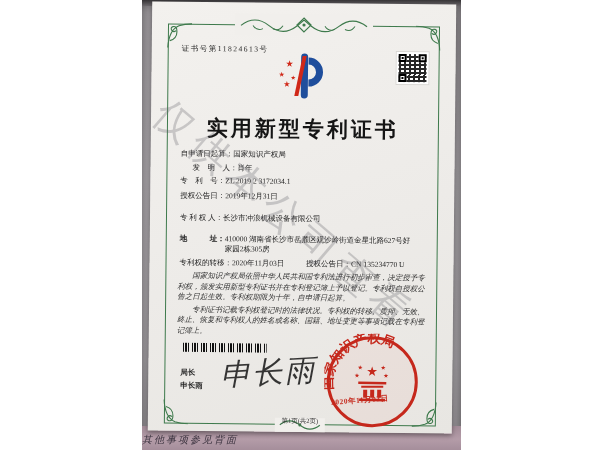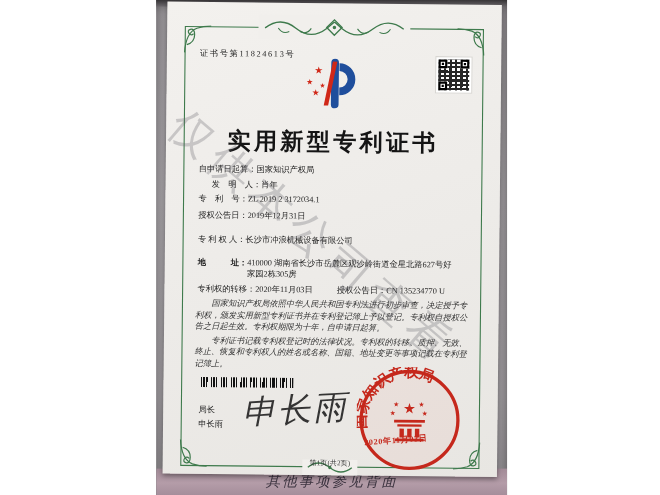--- a/index.html
+++ b/index.html
@@ -11,22 +11,22 @@
   .photo{position:absolute;left:142px;top:0;width:319px;height:450px;
          background:linear-gradient(180deg,#9b979b 0%,#aaa6aa 40%,#a5a1a5 80%,#938f93 100%);
          box-shadow:inset 0 10px 12px -8px rgba(0,0,0,.6),
                     inset -9px 0 10px -6px rgba(0,0,0,.28),
                     inset 9px 0 10px -6px rgba(0,0,0,.22);
          overflow:hidden;}
   .top-shadow{position:absolute;left:0;top:0;width:100%;height:6px;
               background:linear-gradient(180deg,#2e2c2e,#6a666a);opacity:.8;}
   .desk{position:absolute;left:0;bottom:0;width:100%;height:24px;
         background:linear-gradient(180deg,#a28b97 0%,#b49ca8 55%,#a58e9b 100%);}
-  .back-note{position:absolute;left:0;bottom:3px;width:100%;text-align:center;
-             font-size:13px;letter-spacing:2px;color:#3c3440;font-style:italic;}
+  .back-note{position:absolute;left:0;bottom:3px;width:100%;text-align:left;
+             font-size:10px;letter-spacing:2px;color:#3c3440;font-style:italic;}
 
   
   .paper{position:absolute;left:8px;top:3px;width:304px;height:429px;
          background:linear-gradient(160deg,#f3f1ee 0%,#edebe8 55%,#e8e6e2 100%);
          transform:rotate(.6deg);box-shadow:0 2px 5px rgba(0,0,0,.4);}
   .frame{position:absolute;left:16px;right:16px;top:22px;bottom:7px;
          border:1px solid #3e7a4c;}
   .orn{position:absolute;color:#3e7a4c;}
   .orn-top{left:50%;top:-12px;transform:translateX(-50%);background:#f1efec;padding:0 4px;}
   .orn-bottom{left:50%;bottom:-8px;transform:translateX(-50%);background:#f1efec;padding:0 3px;}
@@ -59,21 +59,21 @@
   .f5 .val{width:186px;line-height:10px;}
   .f6{top:256px;}
   .f6 .part2{margin-left:20px;}
 
   .paras{position:absolute;left:28px;top:269px;width:252px;font-size:7.5px;
          line-height:10.5px;color:#333;font-style:italic;}
   .paras p{margin:0 0 2px 0;text-indent:2em;}
 
   .barcode{position:absolute;left:34px;top:341px;width:84px;height:9px;
      background-image:repeating-linear-gradient(90deg,#111 0 1px,transparent 1px 2px,#111 2px 4px,transparent 4px 5px,#111 5px 6px,transparent 6px 9px);}
-  .director{position:absolute;left:32px;top:364px;font-size:7.5px;line-height:13px;color:#222;}
+  .director{position:absolute;left:32px;top:364px;font-size:7.5px;line-height:13px;color:#222;font-weight:bold;}
   .signature{position:absolute;left:72px;top:350px;font-size:30px;font-style:italic;
              color:#1c1c1c;transform:rotate(-4deg);letter-spacing:2px;opacity:.88;}
 
   .seal{position:absolute;left:176px;top:330px;width:96px;height:96px;}
   .seal-date{position:absolute;left:183px;top:392px;font-size:7.5px;color:#c5281c;
              transform:rotate(-5deg);letter-spacing:.5px;font-weight:bold;}
 
   .pageno{position:absolute;left:0;top:414px;width:100%;text-align:center;
           font-size:6.5px;color:#333;}
 

